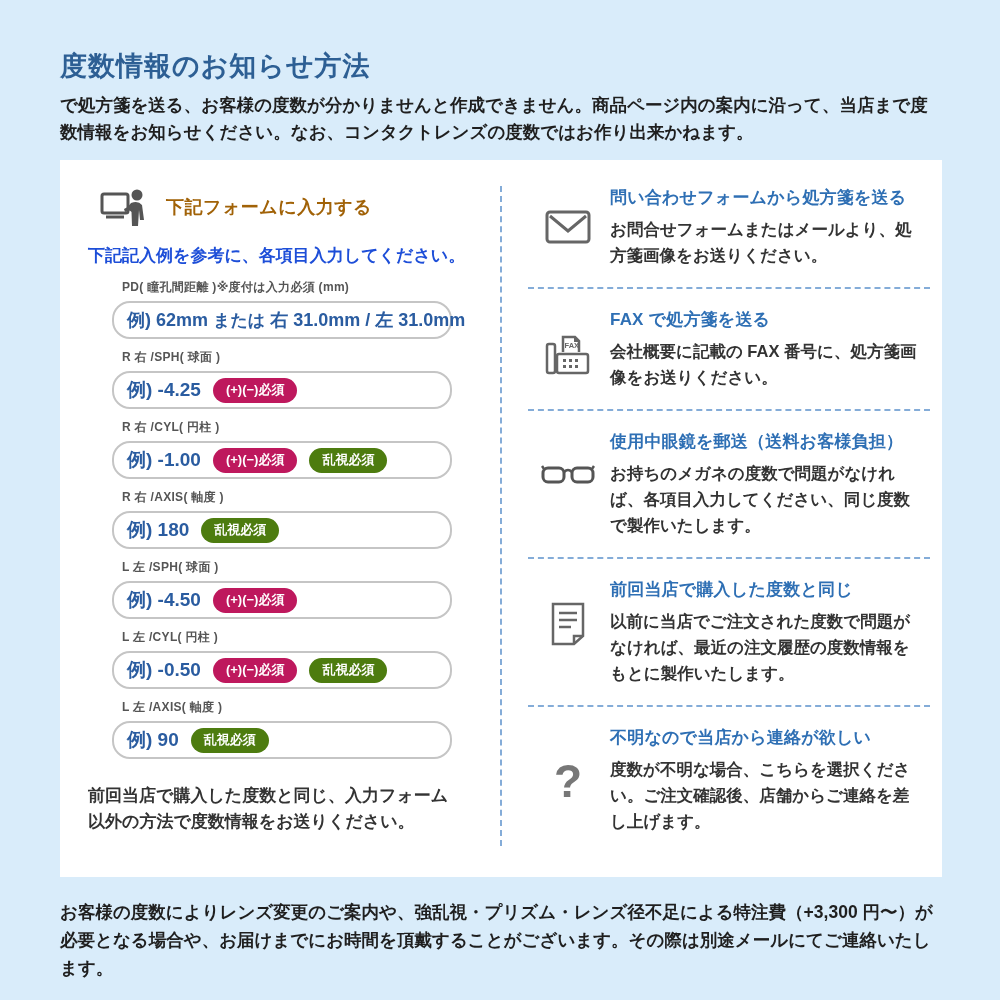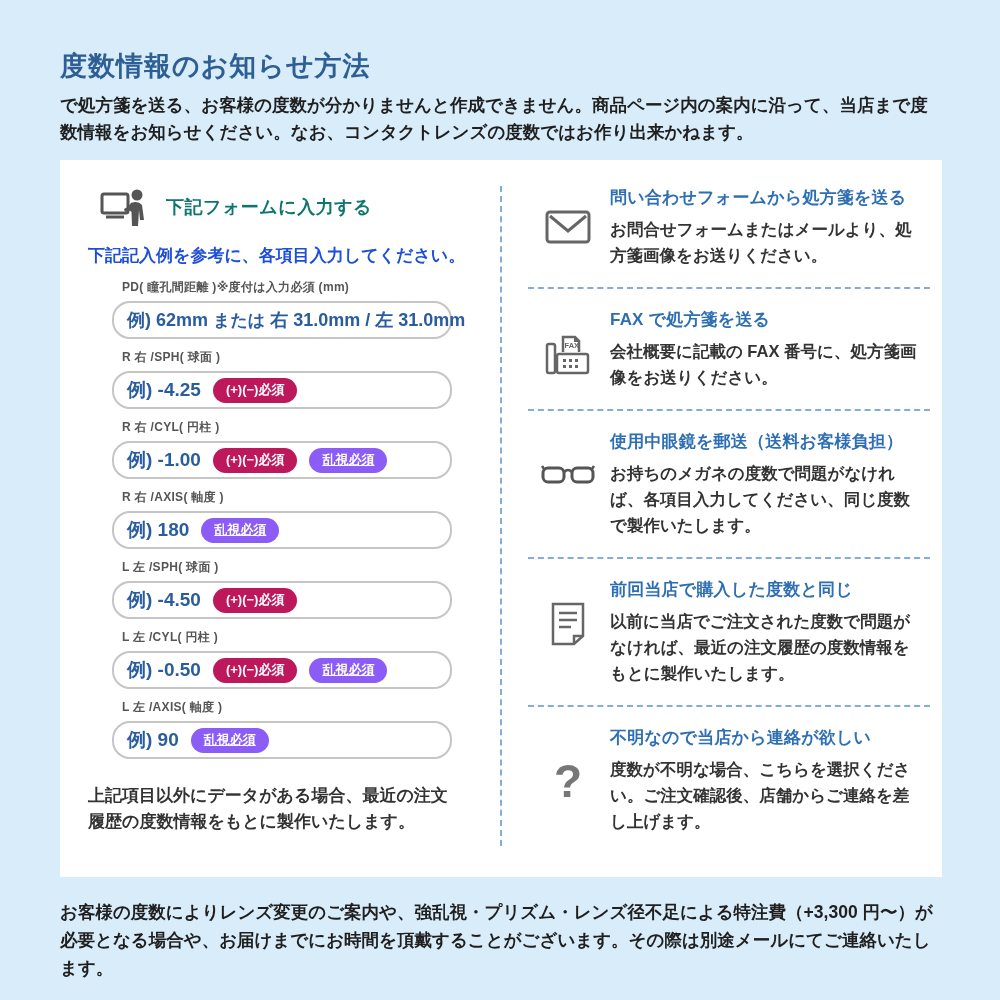--- a/index.html
+++ b/index.html
@@ -28,40 +28,40 @@
     background:#ffffff;
   }
   .v-divider {
     position:absolute; left:440px; top:26px; height:660px; width:0;
     border-left:2px dashed #84acd8;
   }
 
   
   .lc { position:absolute; left:0; top:0; width:440px; height:100%; }
   .lc-head { display:flex; align-items:center; margin:26px 0 0 40px; }
-  .lc-head .ttl { font-size:18px; font-weight:bold; color:#0f766e; margin-left:18px; letter-spacing:0.5px; }
+  .lc-head .ttl { font-size:18px; font-weight:bold; color:#a16207; margin-left:18px; letter-spacing:0.5px; }
   .lc-sub { margin:16px 0 0 28px; font-size:17px; font-weight:bold; color:#1d4ed8; }
   .fields { margin:12px 0 0 52px; width:340px; }
   .field-label {
     font-size:12px; font-weight:bold; color:#555;
     margin:10px 0 5px 10px; letter-spacing:0.3px;
   }
   .field-box {
     height:38px; border:2px solid #c5c5c5; border-radius:18px;
     display:flex; align-items:center; padding-left:13px; background:#fff;
   }
   .ex { font-size:19px; font-weight:bold; color:#2a5ca0; white-space:nowrap; }
   .ex-sm { font-size:17px; font-weight:bold; color:#2a5ca0; margin:0 5px; white-space:nowrap; }
   .pill {
     display:inline-flex; align-items:center; justify-content:center;
     height:25px; border-radius:13px; padding:0 13px; margin-left:12px;
     font-size:13px; font-weight:bold; color:#fff; white-space:nowrap;
   }
   .pill.blue { background:#be185d; }
-  .pill.orange { background:#8b5cf6;text-decoration:underline; }
+  .pill.orange { background:#4d7c0f; }
   .lc-note { margin:24px 0 0 28px; width:376px; font-size:17px; font-weight:bold; color:#333; line-height:26px; }
 
   
   .rc { position:absolute; left:450px; top:0; width:440px; padding:26px 20px 0 16px; }
   .method { display:flex; }
   .m-icon { width:84px; flex:0 0 84px; display:flex; justify-content:center; align-items:flex-start; padding-top:24px; }
   .m-txt { width:312px; }
   .m-title { font-size:17px; font-weight:bold; color:#2e6fb4; margin-bottom:7px; letter-spacing:0.2px; }
   .m-body { font-size:16.5px; font-weight:bold; color:#333; line-height:26px; }
   .h-divider { border-bottom:2px dashed #84acd8; margin:19px 0 19px 2px; }
@@ -157,21 +157,21 @@
         <div>
           <div class="field-label">L 左 /AXIS( 軸度 )</div>
           <div class="field-box">
             <span class="ex">例) 90</span>
             <span class="pill orange">乱視必須</span>
           </div>
         </div>
 
       </div>
 
-      <div class="lc-note">上記項目以外にデータがある場合、最近の注文履歴の度数情報をもとに製作いたします。</div>
+      <div class="lc-note">前回当店で購入した度数と同じ、入力フォーム以外の方法で度数情報をお送りください。</div>
     </div>
 
     <div class="rc">
 
       <div class="method">
         <div class="m-icon">
           <svg width="46" height="34" viewBox="0 0 46 34">
             <rect x="2" y="2" width="42" height="30" rx="3" fill="none" stroke="#666" stroke-width="3"></rect>
             <path d="M5 6 L23 21 L41 6" fill="none" stroke="#666" stroke-width="3"></path>
           </svg>

